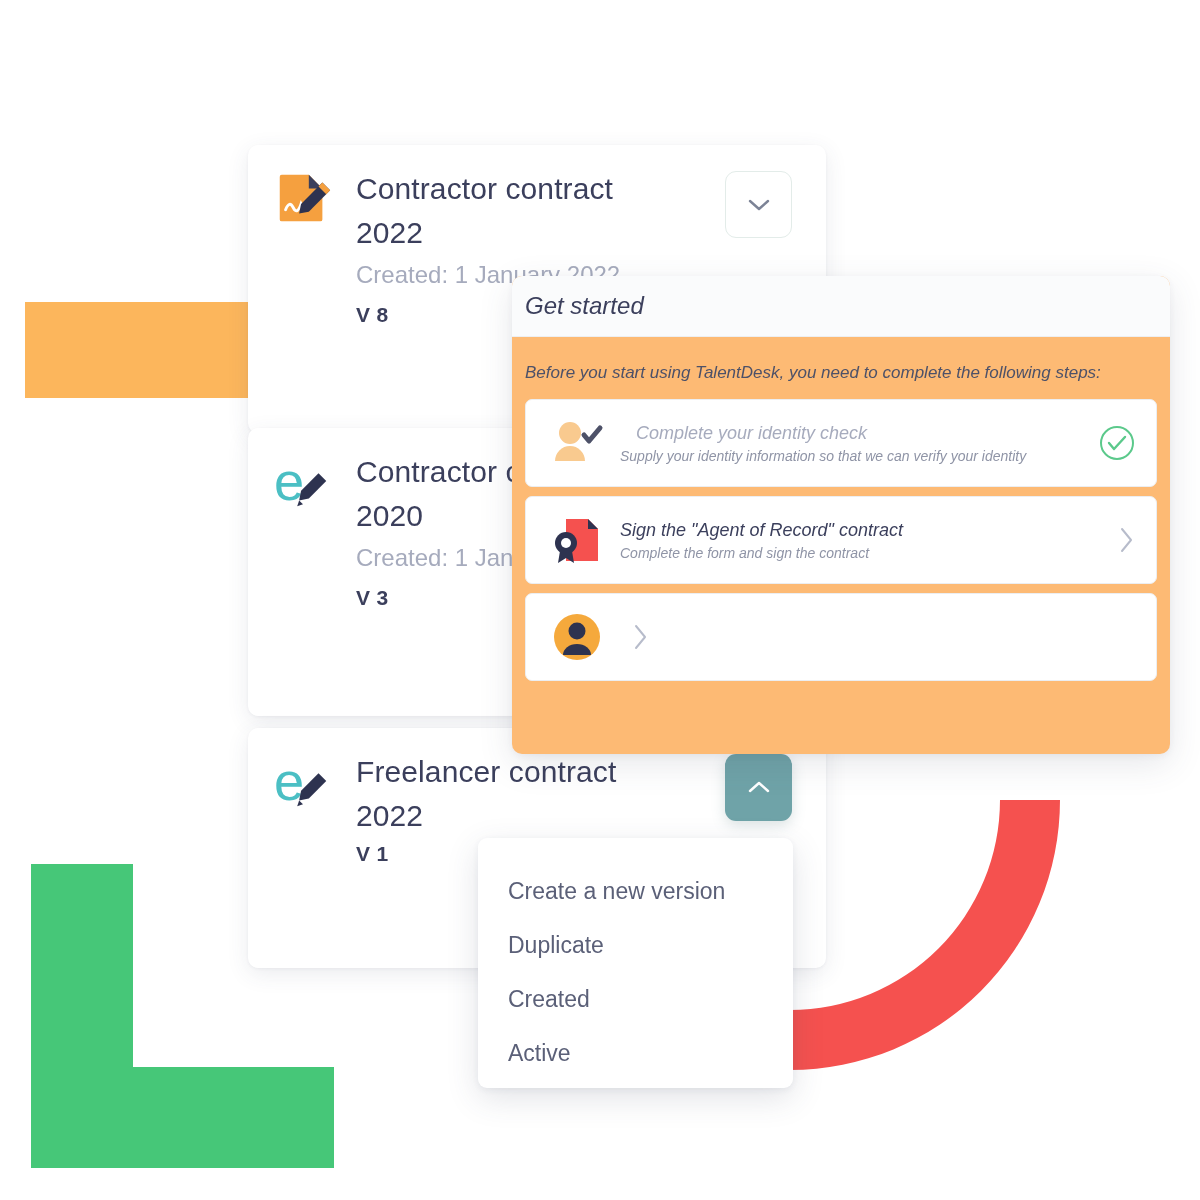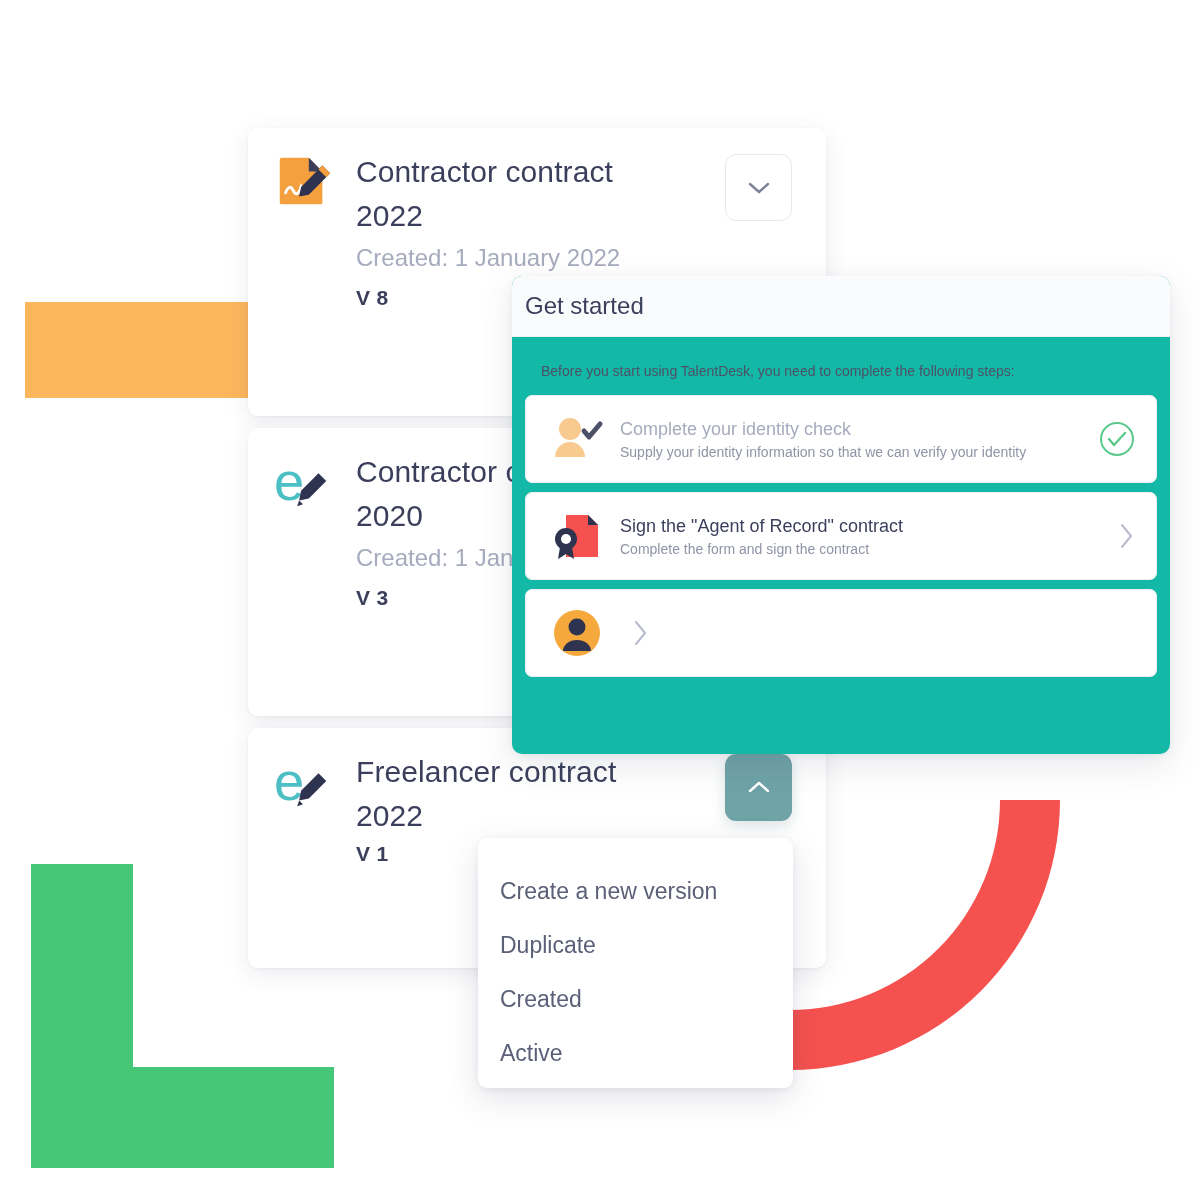--- a/index.html
+++ b/index.html
@@ -20,21 +20,21 @@
   #deco-red-arc{left:760px;top:770px;width:440px;height:440px;}
 
   
   .card{
     position:absolute;background:#ffffff;border-radius:10px;
     box-shadow:0 6px 22px rgba(60,70,95,0.10), 0 1px 3px rgba(60,70,95,0.06);
   }
 
   
   .contract-card{width:578px;padding:0;}
-  #card-contract-1{left:248px;top:128px;height:288px;}
+  #card-contract-1{left:248px;top:145px;height:288px;}
   #card-contract-2{left:248px;top:428px;height:288px;}
   #card-contract-3{left:248px;top:728px;height:240px;}
 
   .cc-inner{position:relative;width:100%;height:100%;}
   .cc-icon{position:absolute;left:24px;top:24px;width:62px;height:62px;}
   .cc-title{
     position:absolute;left:108px;top:22px;width:300px;
     font-size:30px;line-height:44px;color:#3b3f5c;font-weight:400;
     letter-spacing:.1px;
   }
@@ -60,55 +60,56 @@
   .chev-btn{
     position:absolute;width:67px;height:67px;border-radius:11px;
     display:flex;align-items:center;justify-content:center;box-sizing:border-box;
   }
   .chev-btn.outline{border:1.5px solid #e3ece9;background:#ffffff;}
   .chev-btn.filled{background:#6fa3a8;border:none;box-shadow:0 4px 14px rgba(80,120,125,.22);}
 
   
   #panel-get-started{
     left:512px;top:276px;width:658px;height:478px;border-radius:10px;
-    background:#14b8a6;
+    background:#fdba74;
     box-shadow:0 10px 34px rgba(60,70,95,0.13), 0 2px 6px rgba(60,70,95,0.06);
     overflow:hidden;
+    font-style:italic;
   }
   .gs-header{
     height:61px;border-bottom:1px solid #edeff2;display:flex;align-items:center;
     padding-left:13px;background:#fafbfc;box-sizing:border-box;
   }
   .gs-header-title{font-size:24px;color:#3b3f5c;font-weight:400;}
   .gs-body{padding:26px 13px 0 13px;}
   .gs-hello{font-size:22px;color:#3b3f5c;font-weight:600;margin:0 0 8px 0;}
-  .gs-sub{font-size:14px;color:#4d5168;margin:0 0 16px 16px;font-weight:400;}
+  .gs-sub{font-size:17px;color:#4d5168;margin:0 0 16px 0;font-weight:400;}
 
   .task-row{
     background:#ffffff;border:1px solid #eceef1;border-radius:7px;
     height:88px;display:flex;align-items:center;padding:0 20px 0 24px;
     margin-bottom:9px;box-sizing:border-box;
   }
   .task-icon{width:54px;height:54px;flex:0 0 54px;margin-right:16px;position:relative;}
   .task-text{flex:1 1 auto;min-width:0;}
   .task-title{font-size:18px;color:#3b3f5c;font-weight:400;line-height:1.3;}
-  .task-title.done{color:#a6abbd;}
+  .task-title.done{color:#a6abbd;margin-left:16px;}
   .task-desc{font-size:14px;color:#8f94a6;margin-top:3px;}
   .task-right{flex:0 0 auto;margin-left:12px;display:flex;align-items:center;}
 
   .chev-right{color:#b7bccb;}
 
   
   #context-menu{
     left:478px;top:838px;width:315px;height:250px;border-radius:9px;background:#fff;
     box-shadow:0 10px 32px rgba(60,70,95,0.15), 0 2px 6px rgba(60,70,95,0.07);
     padding:26px 0 0 0;box-sizing:border-box;
   }
   .menu-item{
-    height:54px;display:flex;align-items:center;padding-left:22px;
+    height:54px;display:flex;align-items:center;padding-left:30px;
     font-size:23px;color:#5b6078;font-weight:400;cursor:pointer;
   }
 </style>
 </head>
 <body>
 
 <div class="stage">
 
   <div class="deco" id="deco-orange-rect"></div>
   <div class="deco" id="deco-green-l-v"></div>

